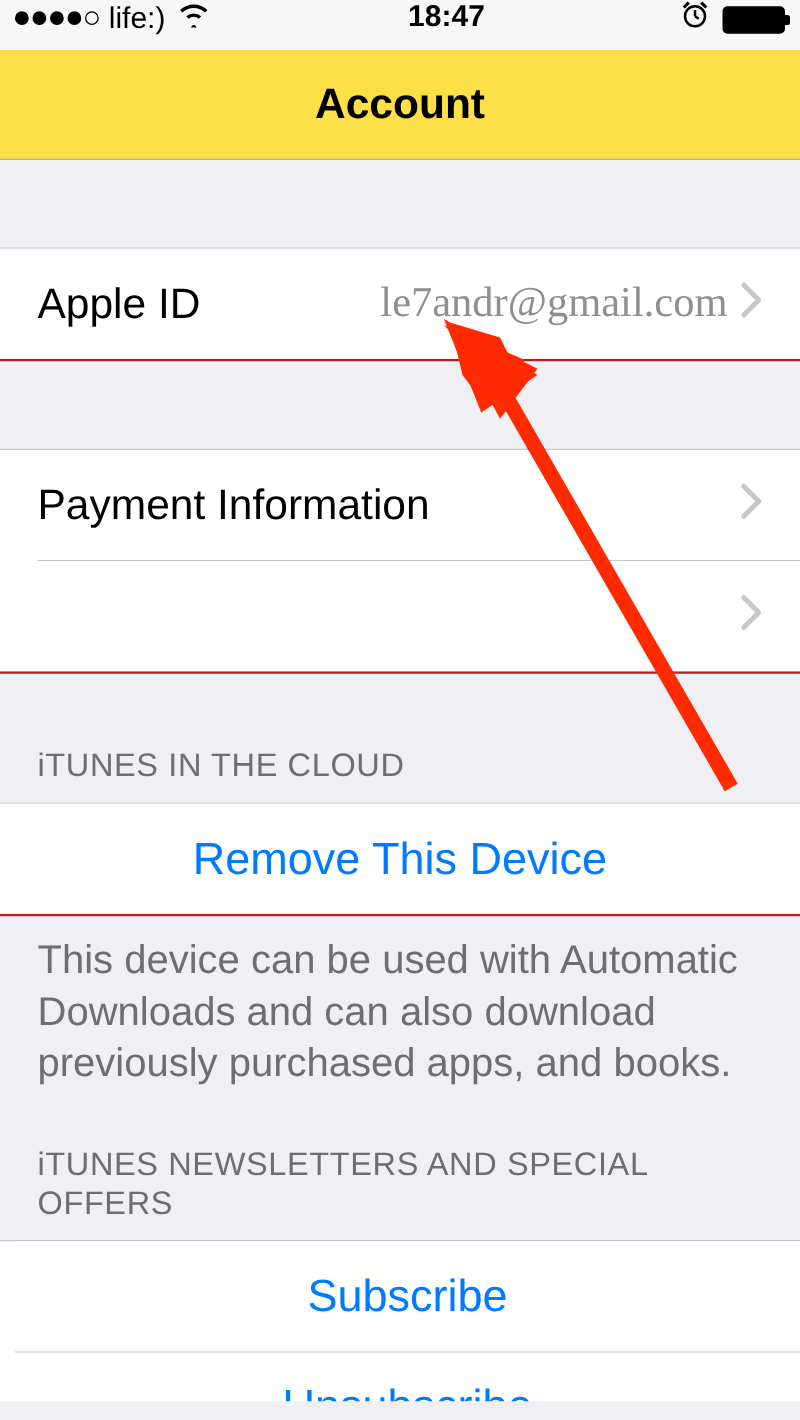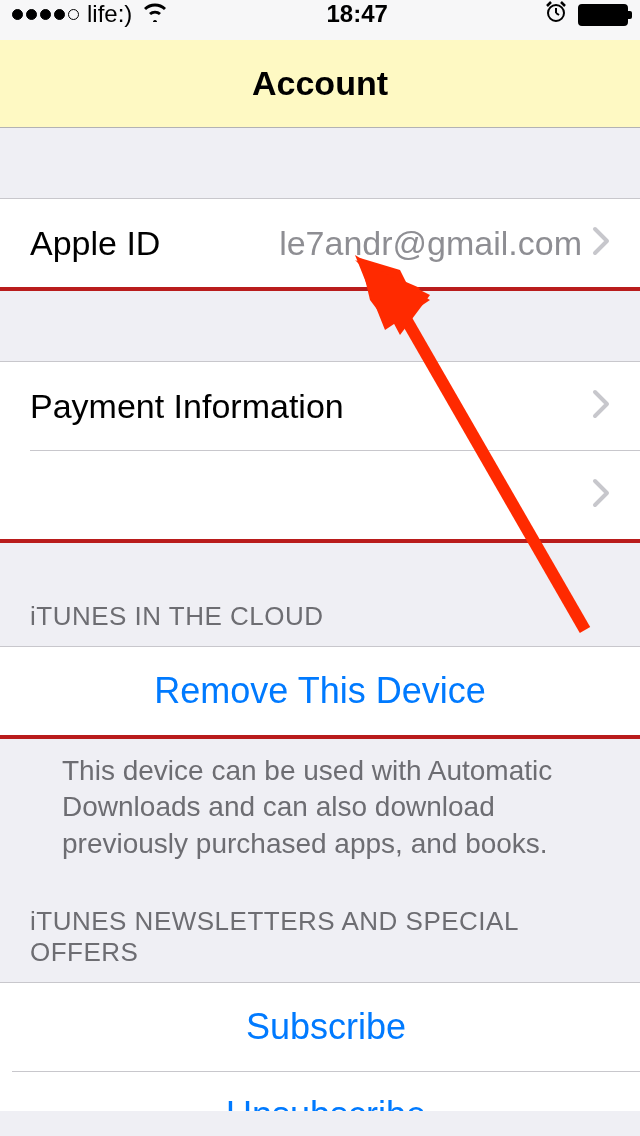--- a/index.html
+++ b/index.html
@@ -63,58 +63,59 @@
       position: absolute;
       right: -6px;
       top: 5px;
       width: 4px;
       height: 8px;
       background: #000;
       border-radius: 0 2px 2px 0;
     }
     .nav-bar {
       height: 88px;
-      background: #fef9c3;
+      background: #fde047;
       border-bottom: 1px solid #b2b2b4;
       display: flex;
       align-items: center;
       justify-content: center;
       position: relative;
     }
     .nav-title {
       font-size: 34px;
       font-weight: 600;
     }
     .nav-done {
       position: absolute;
       right: 20px;
       font-size: 34px;
       font-weight: 600;
       color: #007aff;
     }
     .group {
       background: #fff;
       border-top: 1px solid #c8c7cc;
-      border-bottom: 4px solid #b91c1c;
+      border-bottom: 2px solid #b91c1c;
     }
     .row {
       min-height: 88px;
       display: flex;
       align-items: center;
       padding: 0 30px;
       font-size: 34px;
       position: relative;
       background: #fff;
     }
     .row-label { color: #000; flex-shrink: 0; }
     .row-value {
       color: #8e8e93;
       margin-left: auto;
       margin-right: 10px;
       font-weight: 300;
+      font-family: Liberation Serif, serif;
     }
     .chevron {
       color: #c7c7cc;
       font-size: 38px;
       font-weight: 300;
       flex-shrink: 0;
     }
     .row-centered {
       justify-content: center;
       color: #007aff;
@@ -128,24 +129,23 @@
     .gap-2 { height: 70px; }
     .section-header {
       padding: 14px 30px 14px 30px;
       font-size: 26px;
       color: #6d6d72;
       letter-spacing: 0.5px;
       border-radius: 28px;
     }
     .section-footer {
       padding: 14px 30px;
-      font-size: 28px;
+      font-size: 32px;
       color: #6d6d72;
       line-height: 1.3;
-      margin-left: 32px;
     }
     .unsub-row {
       border-top: 1px solid #c8c7cc;
       height: 40px;
       overflow: hidden;
       display: flex;
       align-items: flex-start;
       justify-content: center;
       padding-top: 22px;
       color: #007aff;

